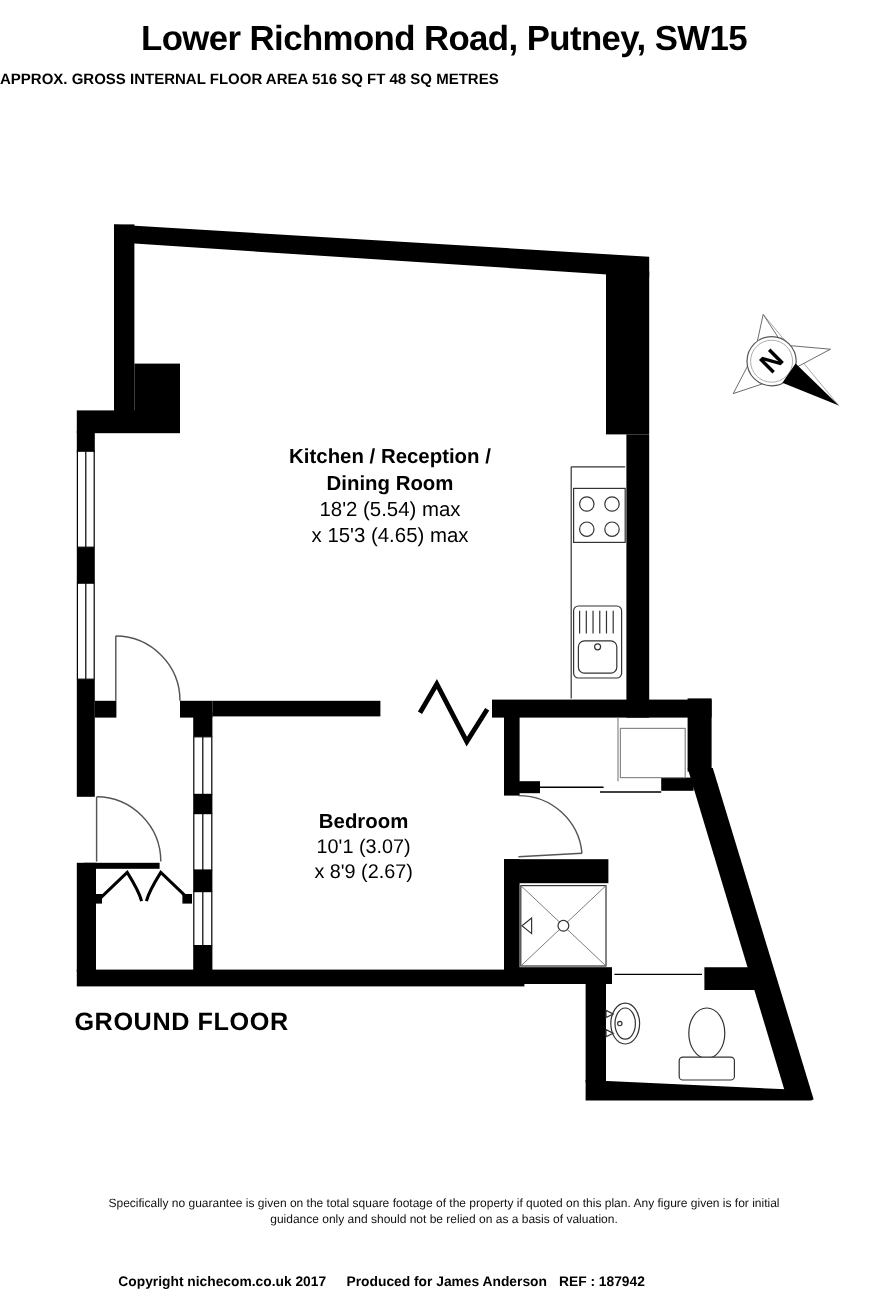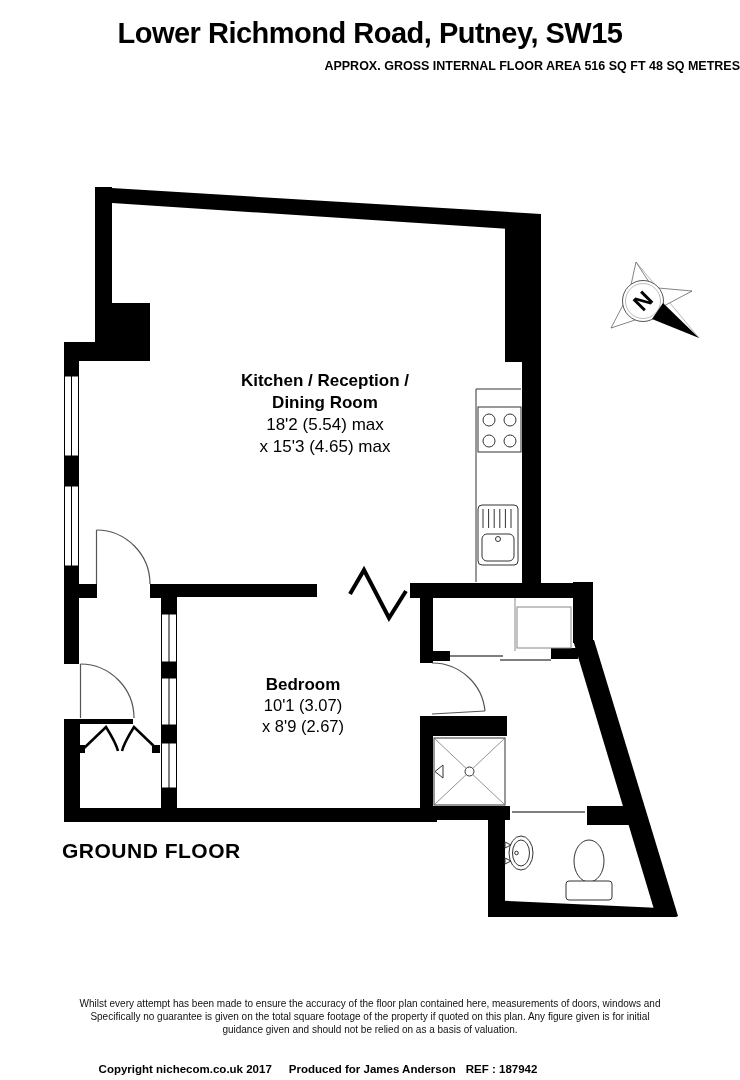--- a/index.html
+++ b/index.html
@@ -1,20 +1,20 @@
 <!DOCTYPE html>
 <html><head>
 <meta charset="utf-8">
 <style>
   html,body{margin:0;padding:0;background:#fff;}
   .page{position:relative;width:740px;height:1080px;background:#fff;overflow:hidden;
         font-family:"Liberation Sans", sans-serif;color:#000;}
   .abs{position:absolute;}
   .title{top:17px;left:0;width:740px;text-align:center;font-size:29px;font-weight:bold;letter-spacing:-0.5px;}
-  .subtitle{top:59px;left:0;width:740px;text-align:right;font-size:12.5px;font-weight:bold;}
+  .subtitle{top:59px;left:0;width:740px;text-align:left;font-size:12.5px;font-weight:bold;}
   .plan-svg{position:absolute;top:0;left:0;}
   .disclaimer{top:997px;left:0;width:740px;text-align:center;font-size:10px;line-height:13.2px;color:#111;}
   .copyright{top:1063px;left:0;width:636px;text-align:center;font-size:11.5px;font-weight:bold;}
   .copyright span{display:inline-block;}
   .copyright .gap1{margin-right:17px;}
   .copyright .gap2{margin-right:10px;}
   text{font-family:"Liberation Sans", sans-serif;}
   .room-name{font-weight:bold;font-size:17px;}
   .room-dim{font-size:17px;}
   .bed-dim{font-size:16.5px;}
@@ -146,21 +146,20 @@
       <text class="room-dim" x="325" y="430" text-anchor="middle">18'2 (5.54) max</text>
       <text class="room-dim" x="325" y="452" text-anchor="middle">x 15'3 (4.65) max</text>
       <text class="room-name" x="303" y="690" text-anchor="middle">Bedroom</text>
       <text class="bed-dim" x="303" y="711" text-anchor="middle">10'1 (3.07)</text>
       <text class="bed-dim" x="303" y="732" text-anchor="middle">x 8'9 (2.67)</text>
       <text class="floor-label" x="62" y="858">GROUND FLOOR</text>
     </g>
   </svg>
 
   <div class="abs disclaimer">
-    <div>Whilst every attempt has been made to ensure the accuracy of the floor plan contained here, measurements of doors, windows and</div>
     <div>Specifically no guarantee is given on the total square footage of the property if quoted on this plan. Any figure given is for initial</div>
-    <div>guidance given and should not be relied on as a basis of valuation.</div>
+    <div>guidance only and should not be relied on as a basis of valuation.</div>
   </div>
   <div class="abs copyright">
     <span class="gap1">Copyright nichecom.co.uk 2017</span><span class="gap2">Produced for James Anderson</span><span>REF :  187942</span>
   </div>
 
 </div>
 
 </body></html>

